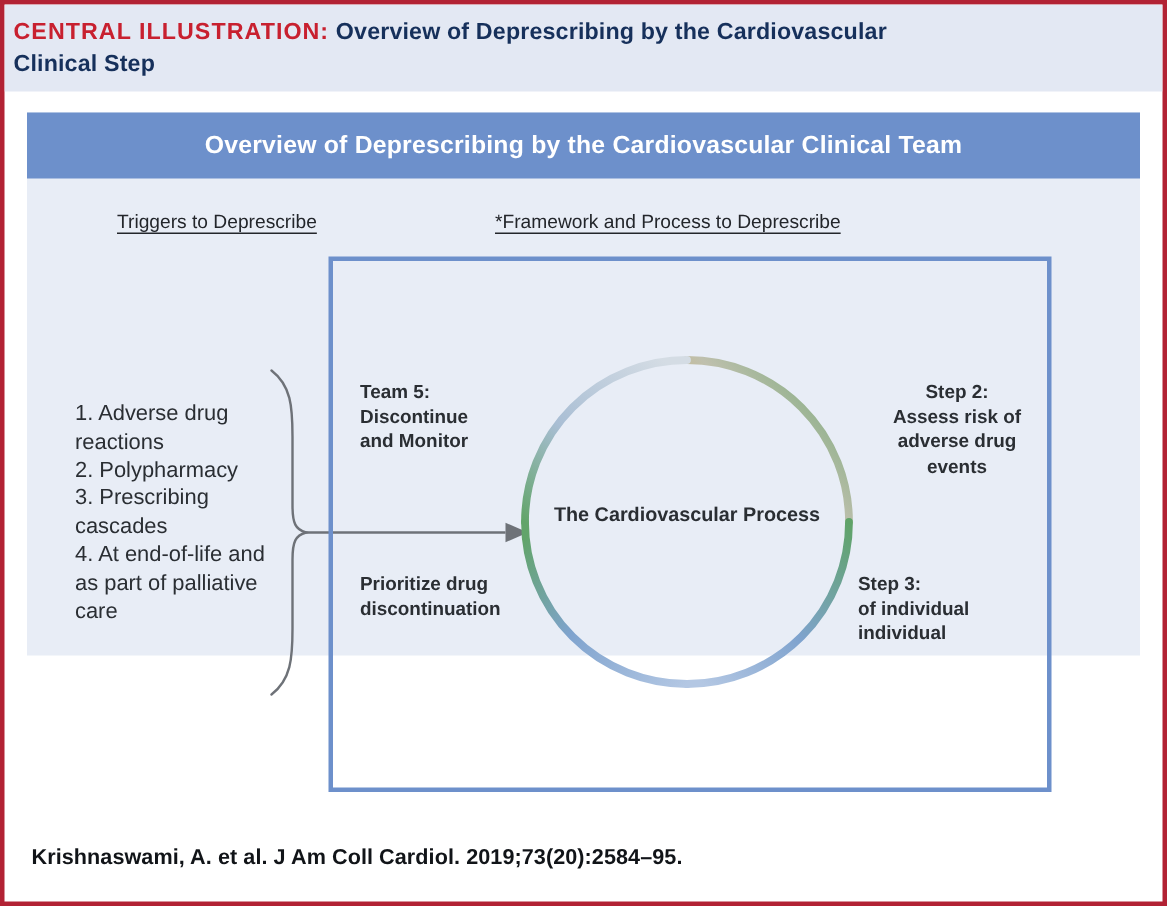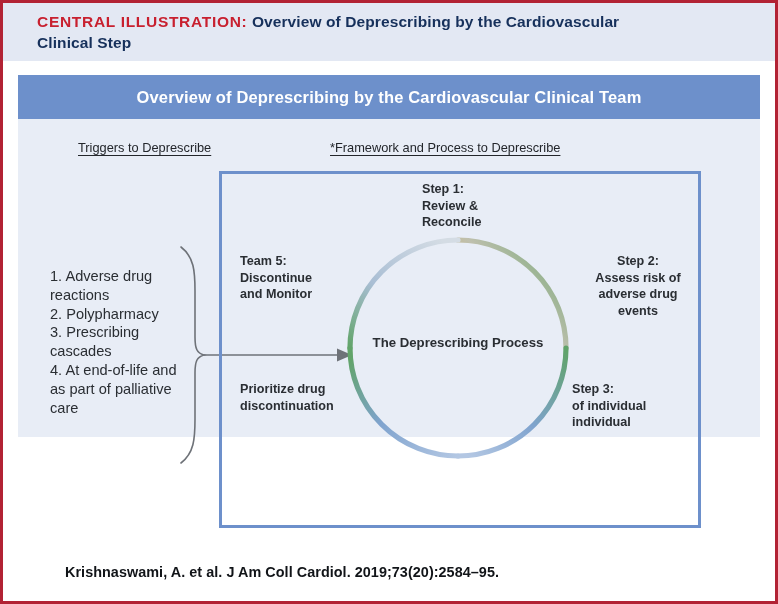--- a/index.html
+++ b/index.html
@@ -22,21 +22,21 @@
 
   
   #central-header {
     position: absolute;
     left: 0;
     top: 0;
     width: 772px;
     height: 58px;
     background: #E3E8F3;
     box-sizing: border-box;
-    padding: 9px 18px 0 34px;
+    padding: 9px 18px 0 6px;
   }
   .hdr-line {
     font-size: 15.5px;
     font-weight: bold;
     line-height: 1.33;
     letter-spacing: 0.1px;
   }
   .hdr-eyebrow {
     color: #C8202F;
     letter-spacing: 0.7px;
@@ -158,21 +158,20 @@
 
   
   #citation {
     position: absolute;
     left: 18px;
     top: 561px;
     font-size: 14.4px;
     font-weight: bold;
     color: #111418;
     letter-spacing: 0.05px;
-    margin-left: 44px;
   }
 </style>
 </head>
 <body>
 
 <div id="figure-root">
 
   <div id="central-header">
     <div class="hdr-line">
       <span class="hdr-eyebrow">CENTRAL ILLUSTRATION:</span>
@@ -229,28 +228,23 @@
             <stop offset="45%" stop-color="#A9BED4"></stop>
             <stop offset="100%" stop-color="#D4DCE4"></stop>
           </linearGradient>
         </defs>
 
         <path d="M 116 5 A 108 108 0 0 1 224 113" fill="none" stroke="url(#grad-top-right)" stroke-width="5.2" stroke-linecap="round"></path>
         <path d="M 224 113 A 108 108 0 0 1 116 221" fill="none" stroke="url(#grad-bottom-right)" stroke-width="5.2" stroke-linecap="round"></path>
         <path d="M 116 221 A 108 108 0 0 1 8 113" fill="none" stroke="url(#grad-bottom-left)" stroke-width="5.2" stroke-linecap="round"></path>
         <path d="M 8 113 A 108 108 0 0 1 116 5" fill="none" stroke="url(#grad-top-left)" stroke-width="5.2" stroke-linecap="round"></path>
       </svg>
-      <div id="circle-center-label">The Deprescribing Process</div>
-    </div>
-
-    <div class="step-label" id="step-1">
-      <div>Step 1:</div>
-      <div>Review &amp;</div>
-      <div>Reconcile</div>
-    </div>
+      <div id="circle-center-label">The Cardiovascular Process</div>
+    </div>
+
 
     <div class="step-label" id="step-2">
       <div>Step 2:</div>
       <div>Assess risk of</div>
       <div>adverse drug</div>
       <div>events</div>
     </div>
 
     <div class="step-label" id="step-3">
       <div>Step 3:</div>

